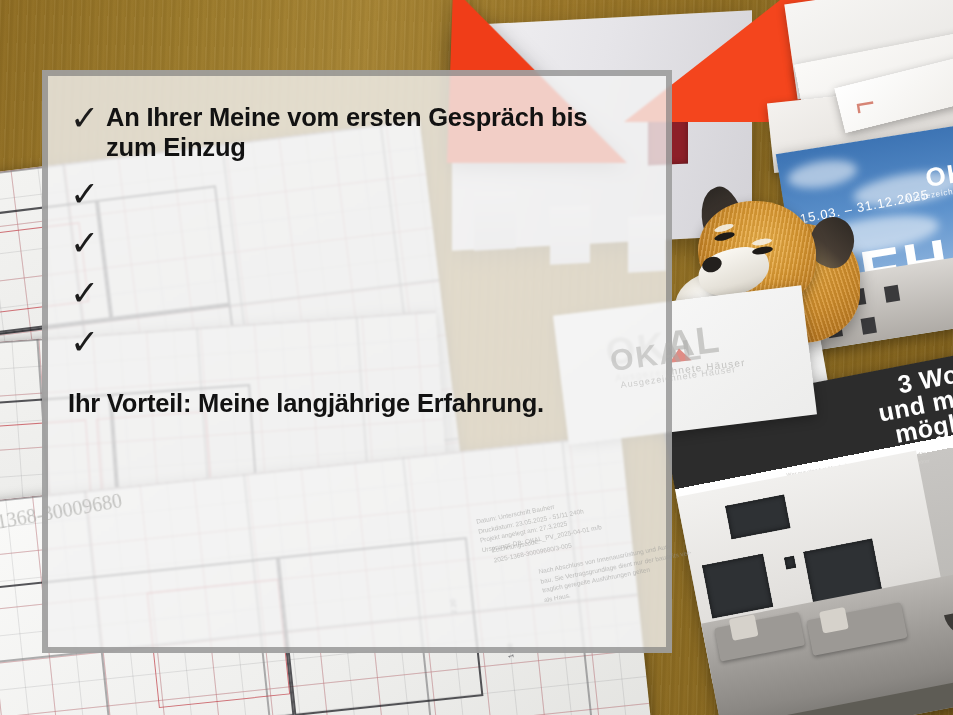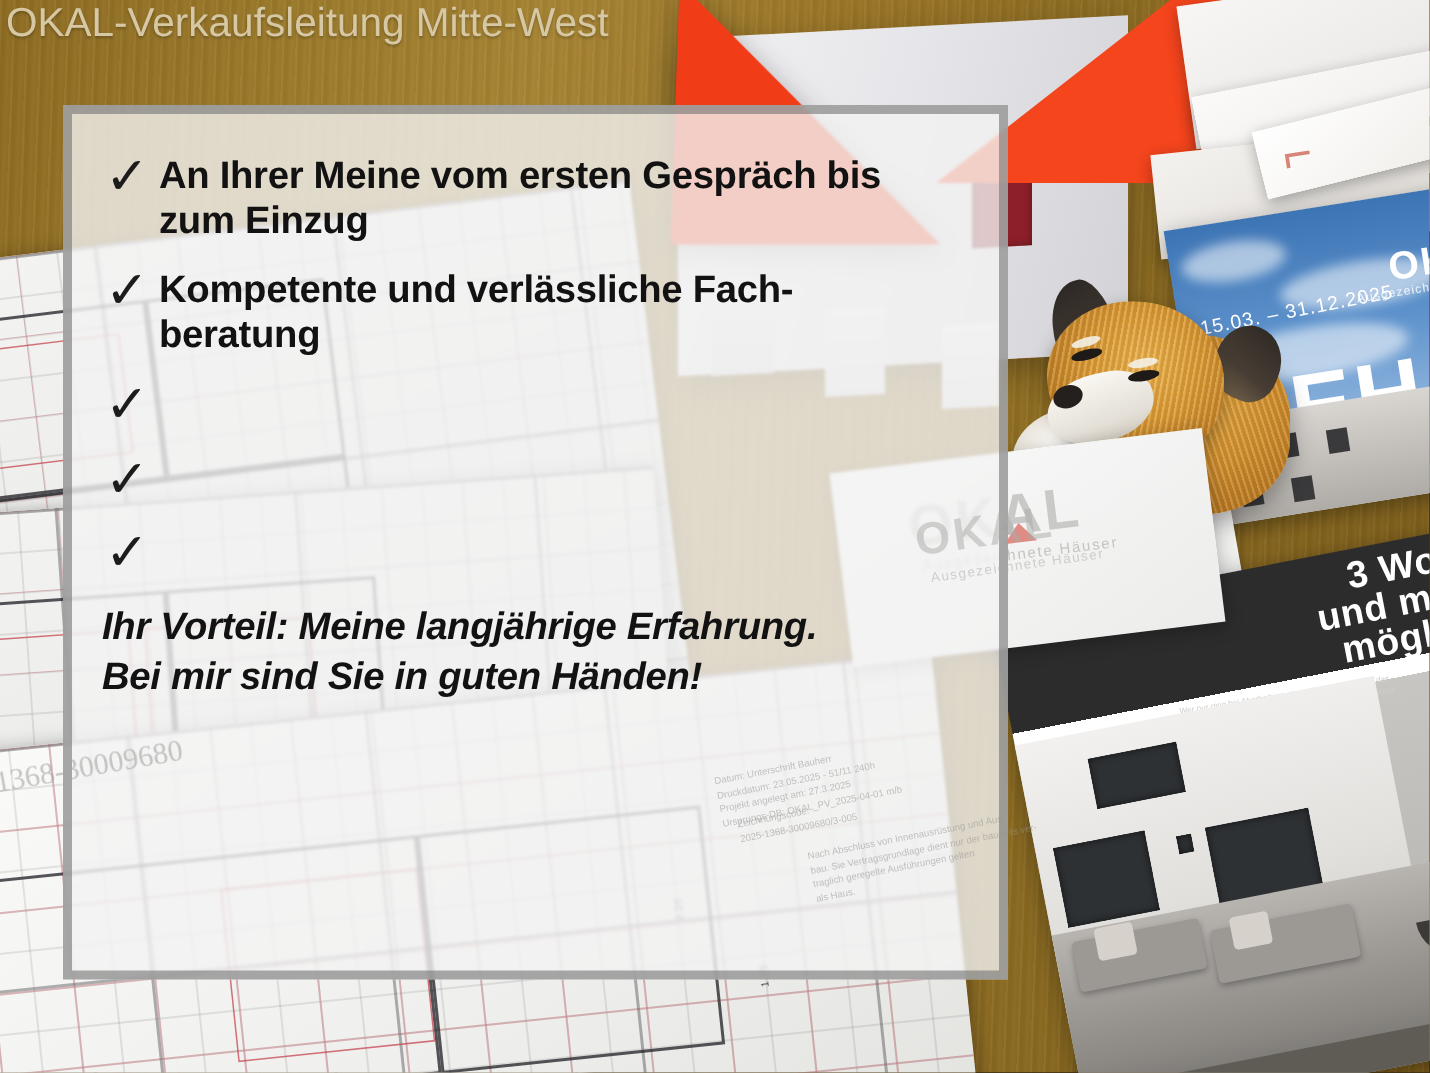--- a/index.html
+++ b/index.html
@@ -349,22 +349,21 @@
     font-family:"DejaVu Sans", sans-serif;
     font-weight:normal;
     padding-left:6px;
   }
   .bullet-text {
     font-size:25.5px; font-weight:bold; color:#121212;
     line-height:1.18; letter-spacing:-0.2px;
     max-width:520px;
   }
   .closing {
-    margin:16px 0 0 4px;
-    font-style:italic;
+    margin:28px 0 0 4px;
   }
   .closing div {
     font-size:25.5px; font-weight:bold; color:#121212;
     line-height:1.30; letter-spacing:-0.2px;
   }
 
   
   .through {
     position:absolute; z-index:31; pointer-events:none;
     color:rgba(150,150,148,.55); font-size:6.4px; line-height:1.5;
@@ -504,47 +503,44 @@
     <div class="bp-dim" style="left:508px;top:150px;transform:rotate(-90deg);">2.20</div>
     <div class="bp-dim" style="left:560px;top:200px;transform:rotate(-90deg);">1.20</div>
   </div>
 
   <div class="logo-sheet">
     <div class="okal">OKAL</div>
     <div class="okal-dot"></div>
     <div class="okal-sub">Ausgezeichnete Häuser</div>
   </div>
 
-  <div class="header-title">OKAL-Verkaufsleitung Mitte-West</div>
 
   <div class="panel">
 
     <ul class="bullets">
       <li class="bullet">
         <span class="check">✓</span>
         <span class="bullet-text">An Ihrer Meine vom ersten Gespräch bis zum Einzug</span>
       </li>
       <li class="bullet">
         <span class="check">✓</span>
-        <span class="bullet-text">Kompetente und verlässliche Fach-beratung</span>
       </li>
       <li class="bullet">
         <span class="check">✓</span>
       </li>
       <li class="bullet">
         <span class="check">✓</span>
       </li>
       <li class="bullet">
         <span class="check">✓</span>
       </li>
     </ul>
 
     <div class="closing">
       <div>Ihr Vorteil: Meine langjährige Erfahrung.</div>
-      <div>Bei mir sind Sie in guten Händen!</div>
     </div>
   </div>
 
   <div class="through-code" style="left:-4px;top:500px;">1368-30009680</div>
   <div class="through" style="left:478px;top:505px;">Datum: Unterschrift Bauherr
 Druckdatum: 23.05.2025 - 51/11 240h
 Projekt angelegt am: 27.3.2025
 Ursprungs-DB: OKAL_PV_2025-04-01 m/b</div>
   <div class="through" style="left:492px;top:538px;">Zeichnungscode:
 2025-1368-30009680/3-005</div>

